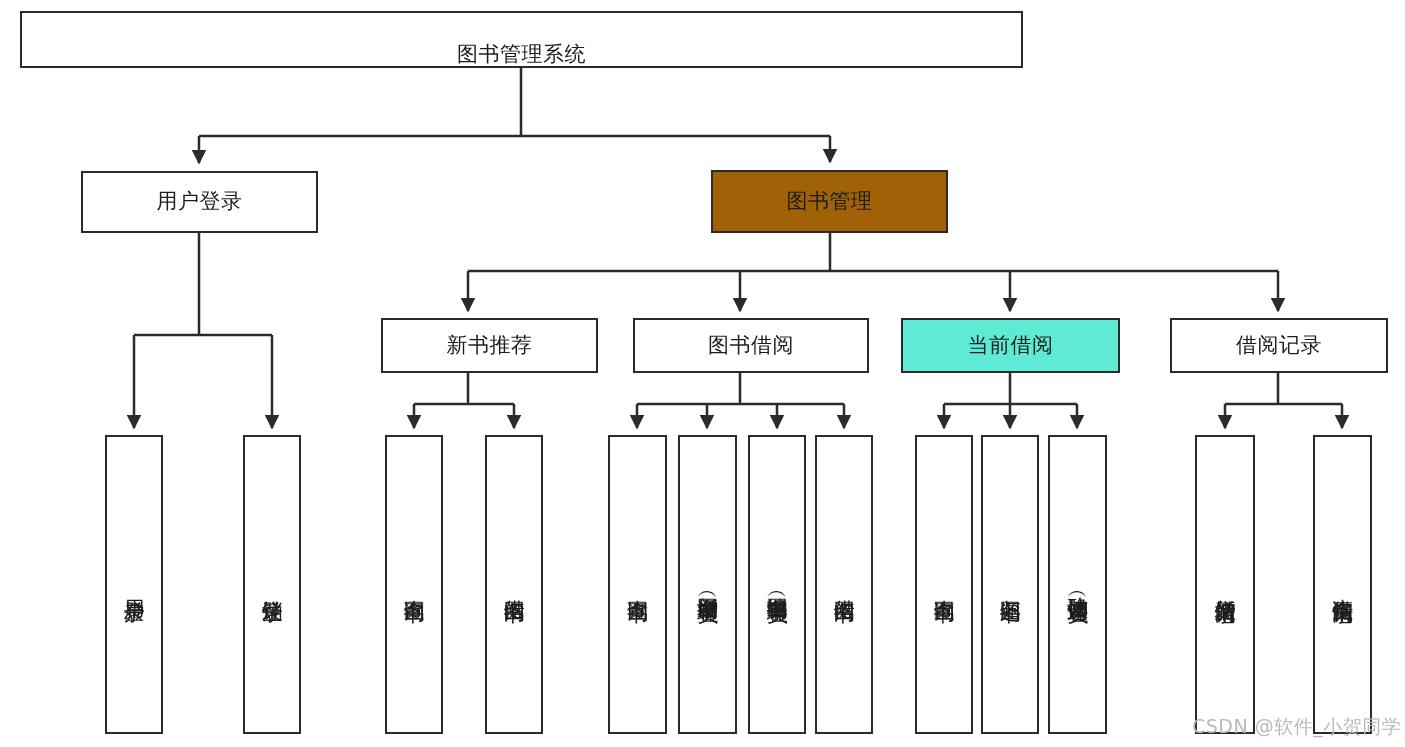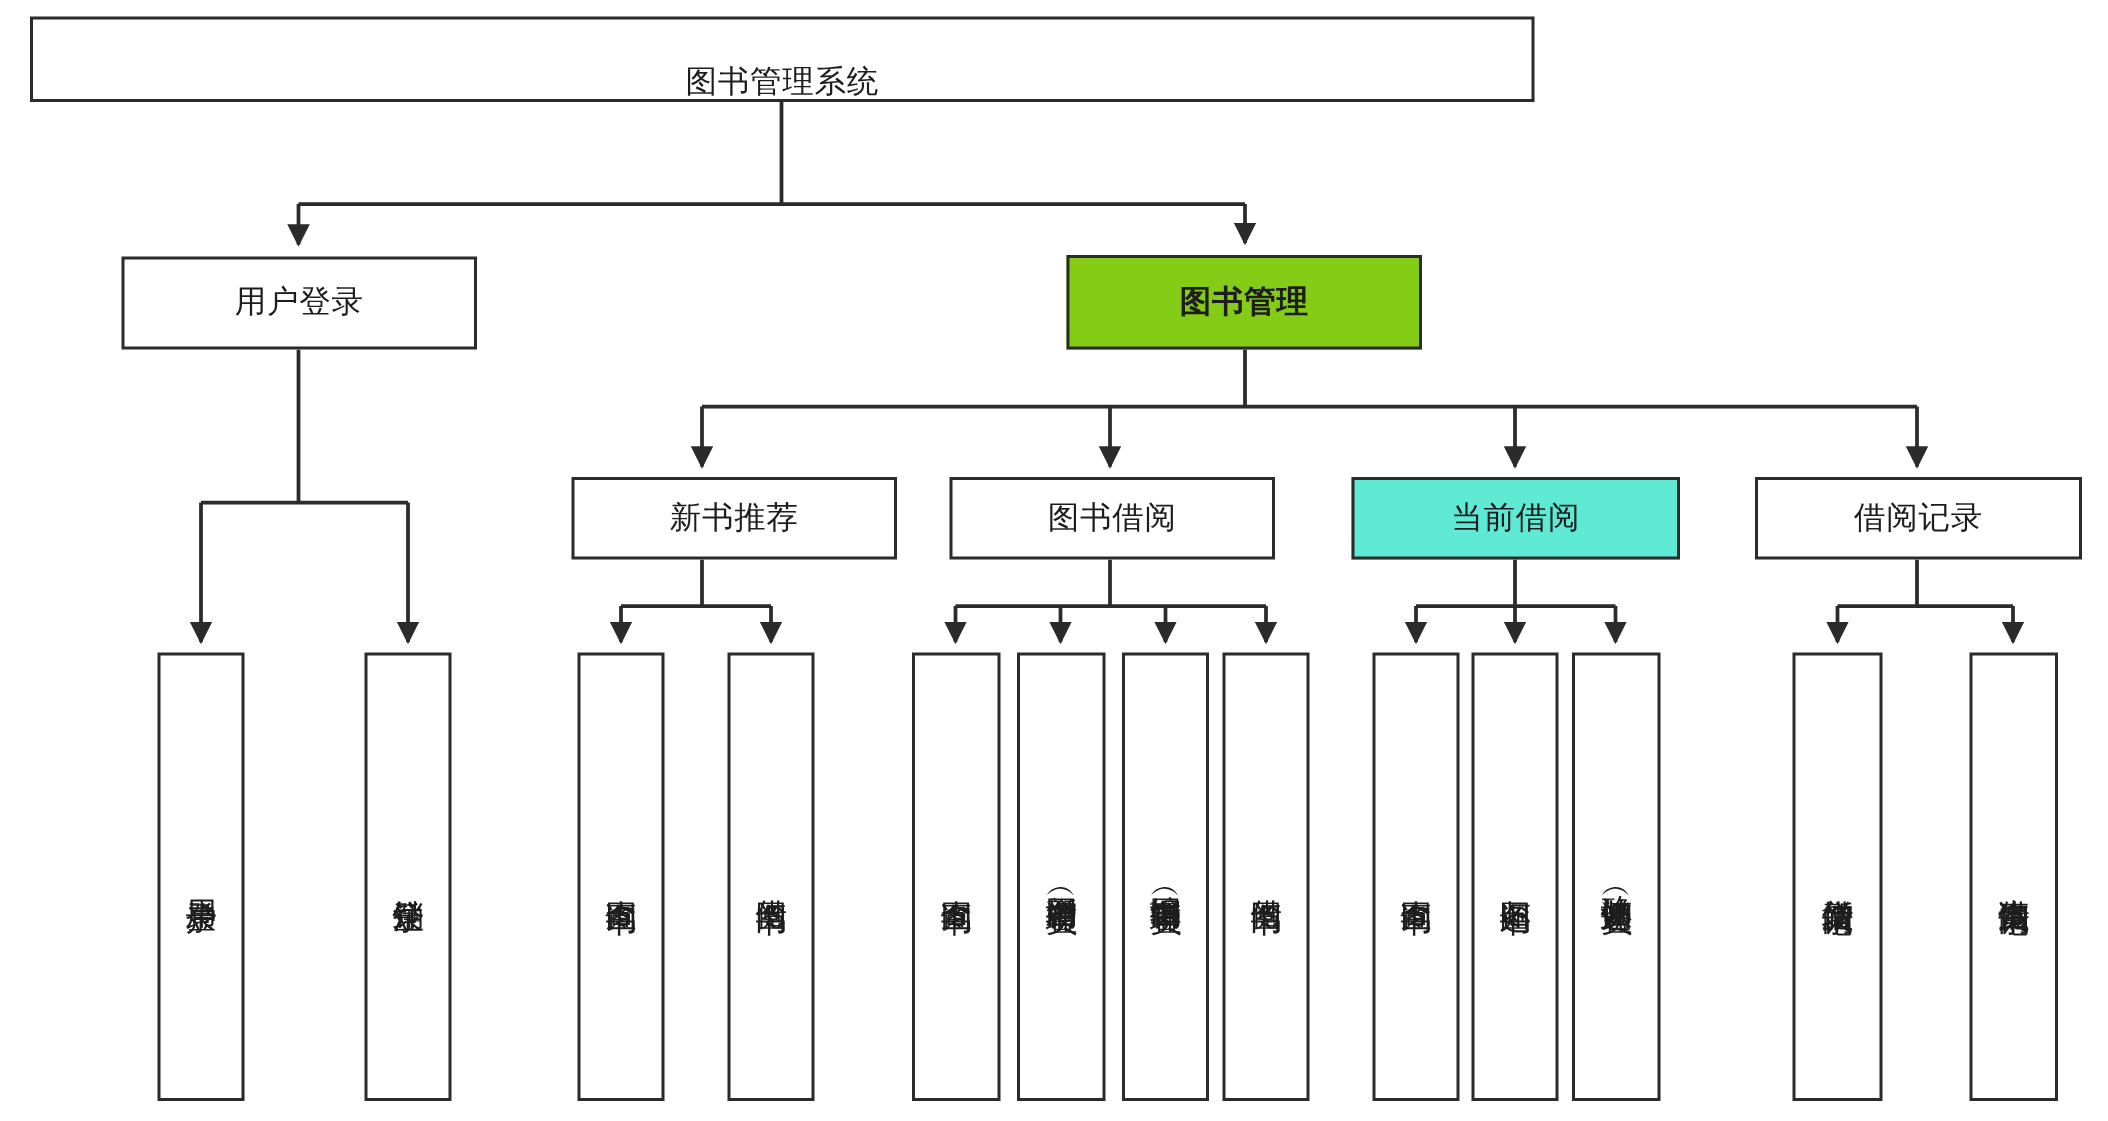--- a/index.html
+++ b/index.html
@@ -108,28 +108,28 @@
     </g>
   </svg>
 
   <div class="node h" style="left: 20px; top: 11px; width: 1003px; height: 57px; border-color: rgb(43, 43, 43); background: rgb(255, 255, 255); color: rgb(29, 29, 29); align-items: flex-end;">
     <span class="label">图书管理系统</span>
   </div>
 
   <div class="node h" style="left: 81px; top: 171px; width: 237px; height: 62px; border-color: rgb(43, 43, 43); background: rgb(255, 255, 255); color: rgb(29, 29, 29);">
     <span class="label">用户登录</span>
   </div>
-  <div class="node h" style="left: 711px; top: 170px; width: 237px; height: 63px; border-color: rgb(43, 43, 43); background: #84cc16; color: rgb(29, 29, 29); font-weight: bold;">
+  <div class="node h" style="left: 711px; top: 170px; width: 237px; height: 63px; border-color: rgb(43, 43, 43); background: #a16207; color: rgb(29, 29, 29);">
     <span class="label">图书管理</span>
   </div>
 
   <div class="node h" style="left: 381px; top: 318px; width: 217px; height: 55px; border-color: rgb(43, 43, 43); background: rgb(255, 255, 255); color: rgb(29, 29, 29);">
     <span class="label">新书推荐</span>
   </div>
-  <div class="node h" style="left: 633px; top: 318px; width: 217px; height: 55px; border-color: rgb(43, 43, 43); background: rgb(255, 255, 255); color: rgb(29, 29, 29);">
+  <div class="node h" style="left: 633px; top: 318px; width: 236px; height: 55px; border-color: rgb(43, 43, 43); background: rgb(255, 255, 255); color: rgb(29, 29, 29);">
     <span class="label">图书借阅</span>
   </div>
   <div class="node h" style="left: 901px; top: 318px; width: 219px; height: 55px; border-color: rgb(43, 43, 43); background: #5eead4; color: rgb(29, 29, 29);">
     <span class="label">当前借阅</span>
   </div>
   <div class="node h" style="left: 1170px; top: 318px; width: 218px; height: 55px; border-color: rgb(43, 43, 43); background: rgb(255, 255, 255); color: rgb(29, 29, 29);">
     <span class="label">借阅记录</span>
   </div>
 
   <div class="node v" style="left: 105px; top: 435px; width: 58px; height: 299px; border-color: rgb(43, 43, 43); background: rgb(255, 255, 255); color: rgb(29, 29, 29);">
@@ -165,14 +165,15 @@
   <div class="node v" style="left: 1048px; top: 435px; width: 59px; height: 299px; border-color: rgb(43, 43, 43); background: rgb(255, 255, 255); color: rgb(29, 29, 29);">
     <span class="label">确认归还（管理员）</span>
   </div>
   <div class="node v" style="left: 1195px; top: 435px; width: 60px; height: 299px; border-color: rgb(43, 43, 43); background: rgb(255, 255, 255); color: rgb(29, 29, 29);">
     <span class="label">新增借阅记录</span>
   </div>
   <div class="node v" style="left: 1313px; top: 435px; width: 59px; height: 299px; border-color: rgb(43, 43, 43); background: rgb(255, 255, 255); color: rgb(29, 29, 29);">
     <span class="label">查询借阅记录</span>
   </div>
 
+  <div class="watermark" style="left: 1192px; top: 714px; color: rgb(185, 185, 185);">CSDN @软件_小贺同学</div>
 
 </div>
 
 </body></html>

